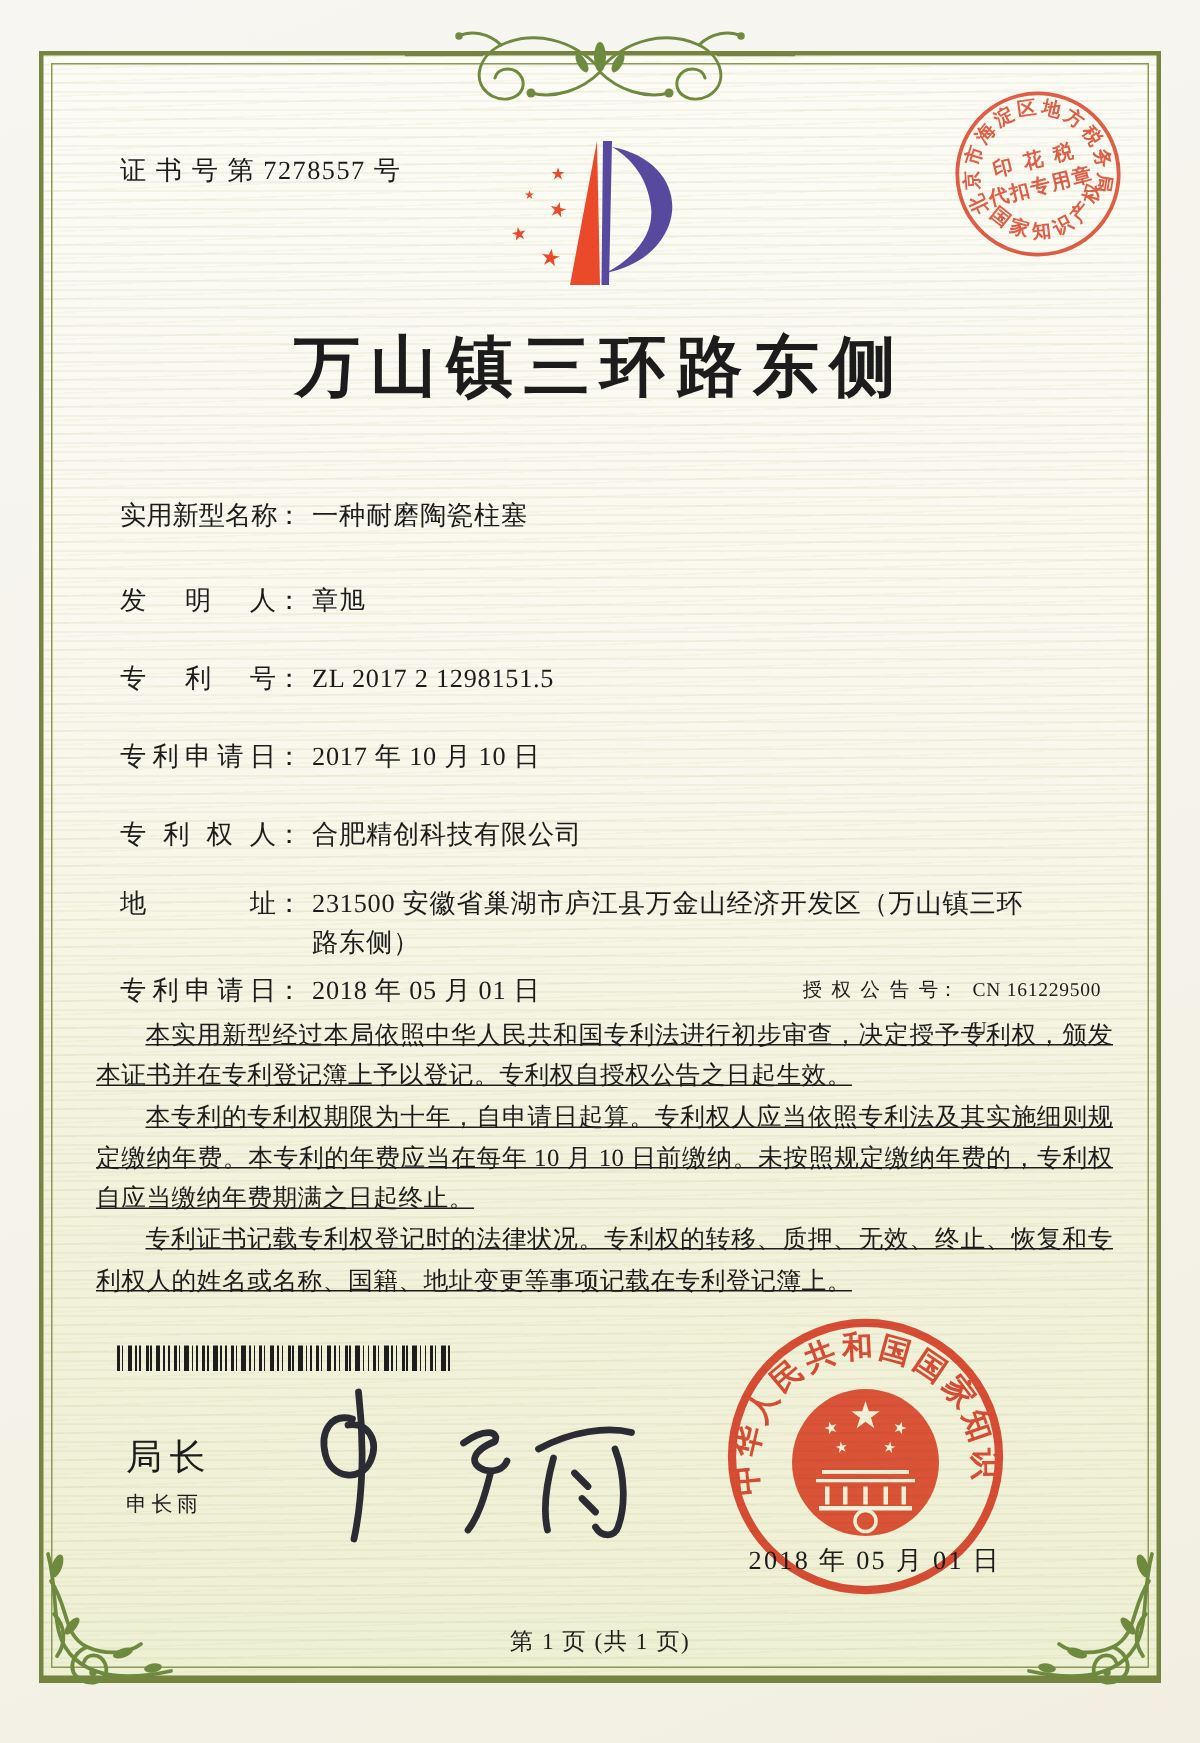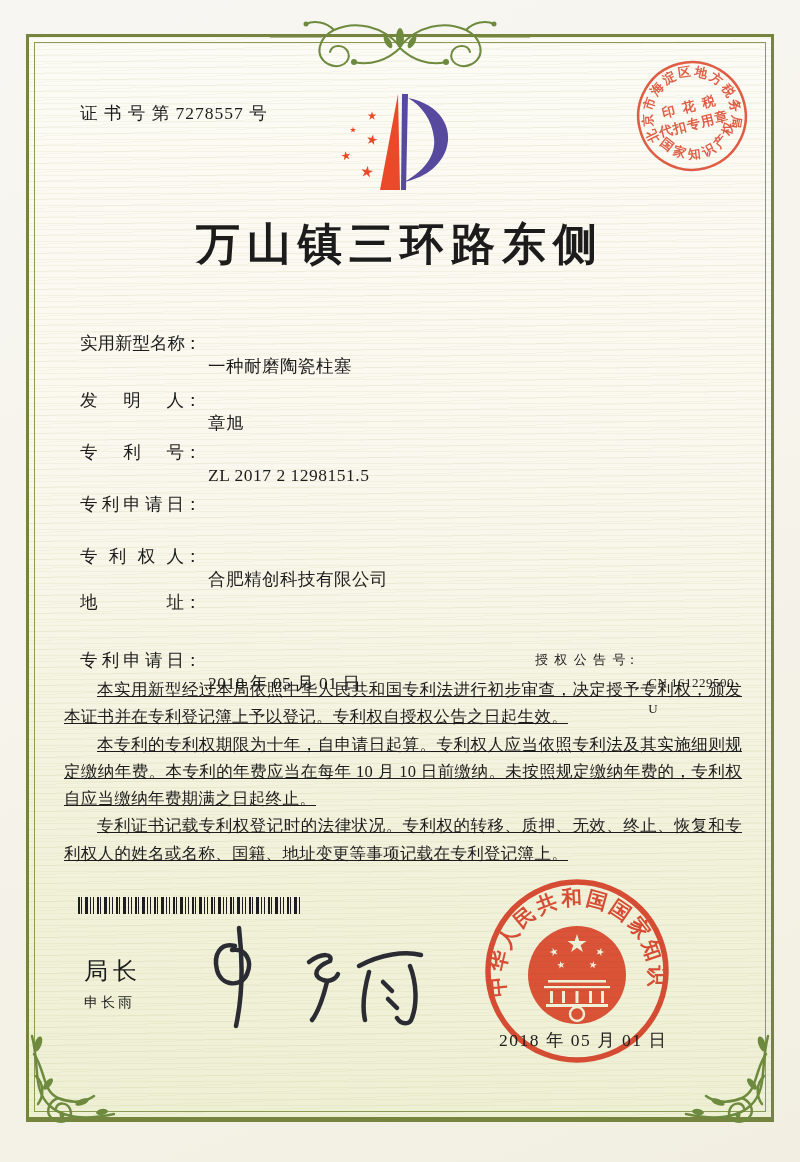--- a/index.html
+++ b/index.html
@@ -20,21 +20,21 @@
   .border-inner{position:absolute;left:34px;top:42px;right:34px;bottom:50px;
     border:1px solid #8c9b54;pointer-events:none;}
   .abs{position:absolute;}
   .cert-number{left:80px;top:101px;font-size:17.5px;letter-spacing:1px;}
   .title{left:0;right:0;top:215px;text-align:center;font-size:44px;font-weight:700;
     letter-spacing:7px;margin:0;}
   .field{position:absolute;left:80px;display:flex;font-size:17.5px;line-height:26px;}
   .flabel{display:inline-block;width:104px;text-align:justify;text-align-last:justify;
     -moz-text-align-last:justify;text-justify:inter-character;white-space:nowrap;overflow:visible;}
   .fcolon{display:inline-block;width:20px;}
-  .fvalue{margin-left:4px;max-width:500px;letter-spacing:.5px;margin-top:23px;}
+  .fvalue{margin-left:4px;max-width:500px;letter-spacing:.5px;}
   .grant-num{position:absolute;left:455px;top:0;display:flex;font-size:13px;}
   .grant-num .flabel{width:96px;}
   .paras{position:absolute;left:64px;right:58px;top:676px;}
   .paras p{margin:0;text-indent:2em;font-size:16.5px;line-height:27.3px;
     text-align:justify;text-justify:inter-character;letter-spacing:.3px;text-decoration:underline;}
   .barcode{position:absolute;left:78px;top:897px;width:223px;height:17px;
     background:repeating-linear-gradient(90deg,
       #1d1d1d 0 2px,transparent 2px 3px,#1d1d1d 3px 4px,transparent 4px 7px,
       #1d1d1d 7px 10px,transparent 10px 12px,#1d1d1d 12px 13px,transparent 13px 15px,
       #1d1d1d 15px 16px,transparent 16px 19px);}
@@ -157,29 +157,31 @@
     <span class="fvalue">章旭</span>
   </div>
   <div class="field" style="top:439px">
     <span class="flabel">专利号</span>
       <span class="fcolon">：</span>
     <span class="fvalue">ZL 2017 2 1298151.5</span>
   </div>
   <div class="field" style="top:491px">
     <span class="flabel">专利申请日</span>
       <span class="fcolon">：</span>
+    <span class="fvalue">2017 年 10 月 10 日</span>
   </div>
   <div class="field" style="top:543px">
     <span class="flabel">专利权人</span>
       <span class="fcolon">：</span>
     <span class="fvalue">合肥精创科技有限公司</span>
   </div>
   <div class="field" style="top:589px">
     <span class="flabel">地址</span>
       <span class="fcolon">：</span>
+    <span class="fvalue" style="max-width:488px">231500 安徽省巢湖市庐江县万金山经济开发区（万山镇三环路东侧）</span>
   </div>
 
   <div class="field" style="top:647px;right:58px">
     <span class="flabel">专利申请日</span>
       <span class="fcolon">：</span>
     <span class="fvalue">2018 年 05 月 01 日</span>
     <span class="grant-num">
       <span class="flabel">授权公告号</span>
         <span class="fcolon">：</span>
       <span class="fvalue">CN 161229500 U</span>
@@ -233,14 +235,15 @@
       <rect x="93.5" y="115" width="3" height="12"></rect>
       <rect x="107" y="115" width="3" height="12"></rect>
       <rect x="119" y="115" width="3" height="12"></rect>
       <rect x="64" y="128" width="62" height="3"></rect>
       <circle cx="95" cy="138" r="7" fill="none" stroke="#fff" stroke-width="2.4"></circle>
     </g>
   </svg>
 
   <div class="abs seal-date">2018 年 05 月 01 日</div>
 
+  <div class="abs footer">第 1 页 (共 1 页)</div>
 
 </div>
 
 </body></html>

